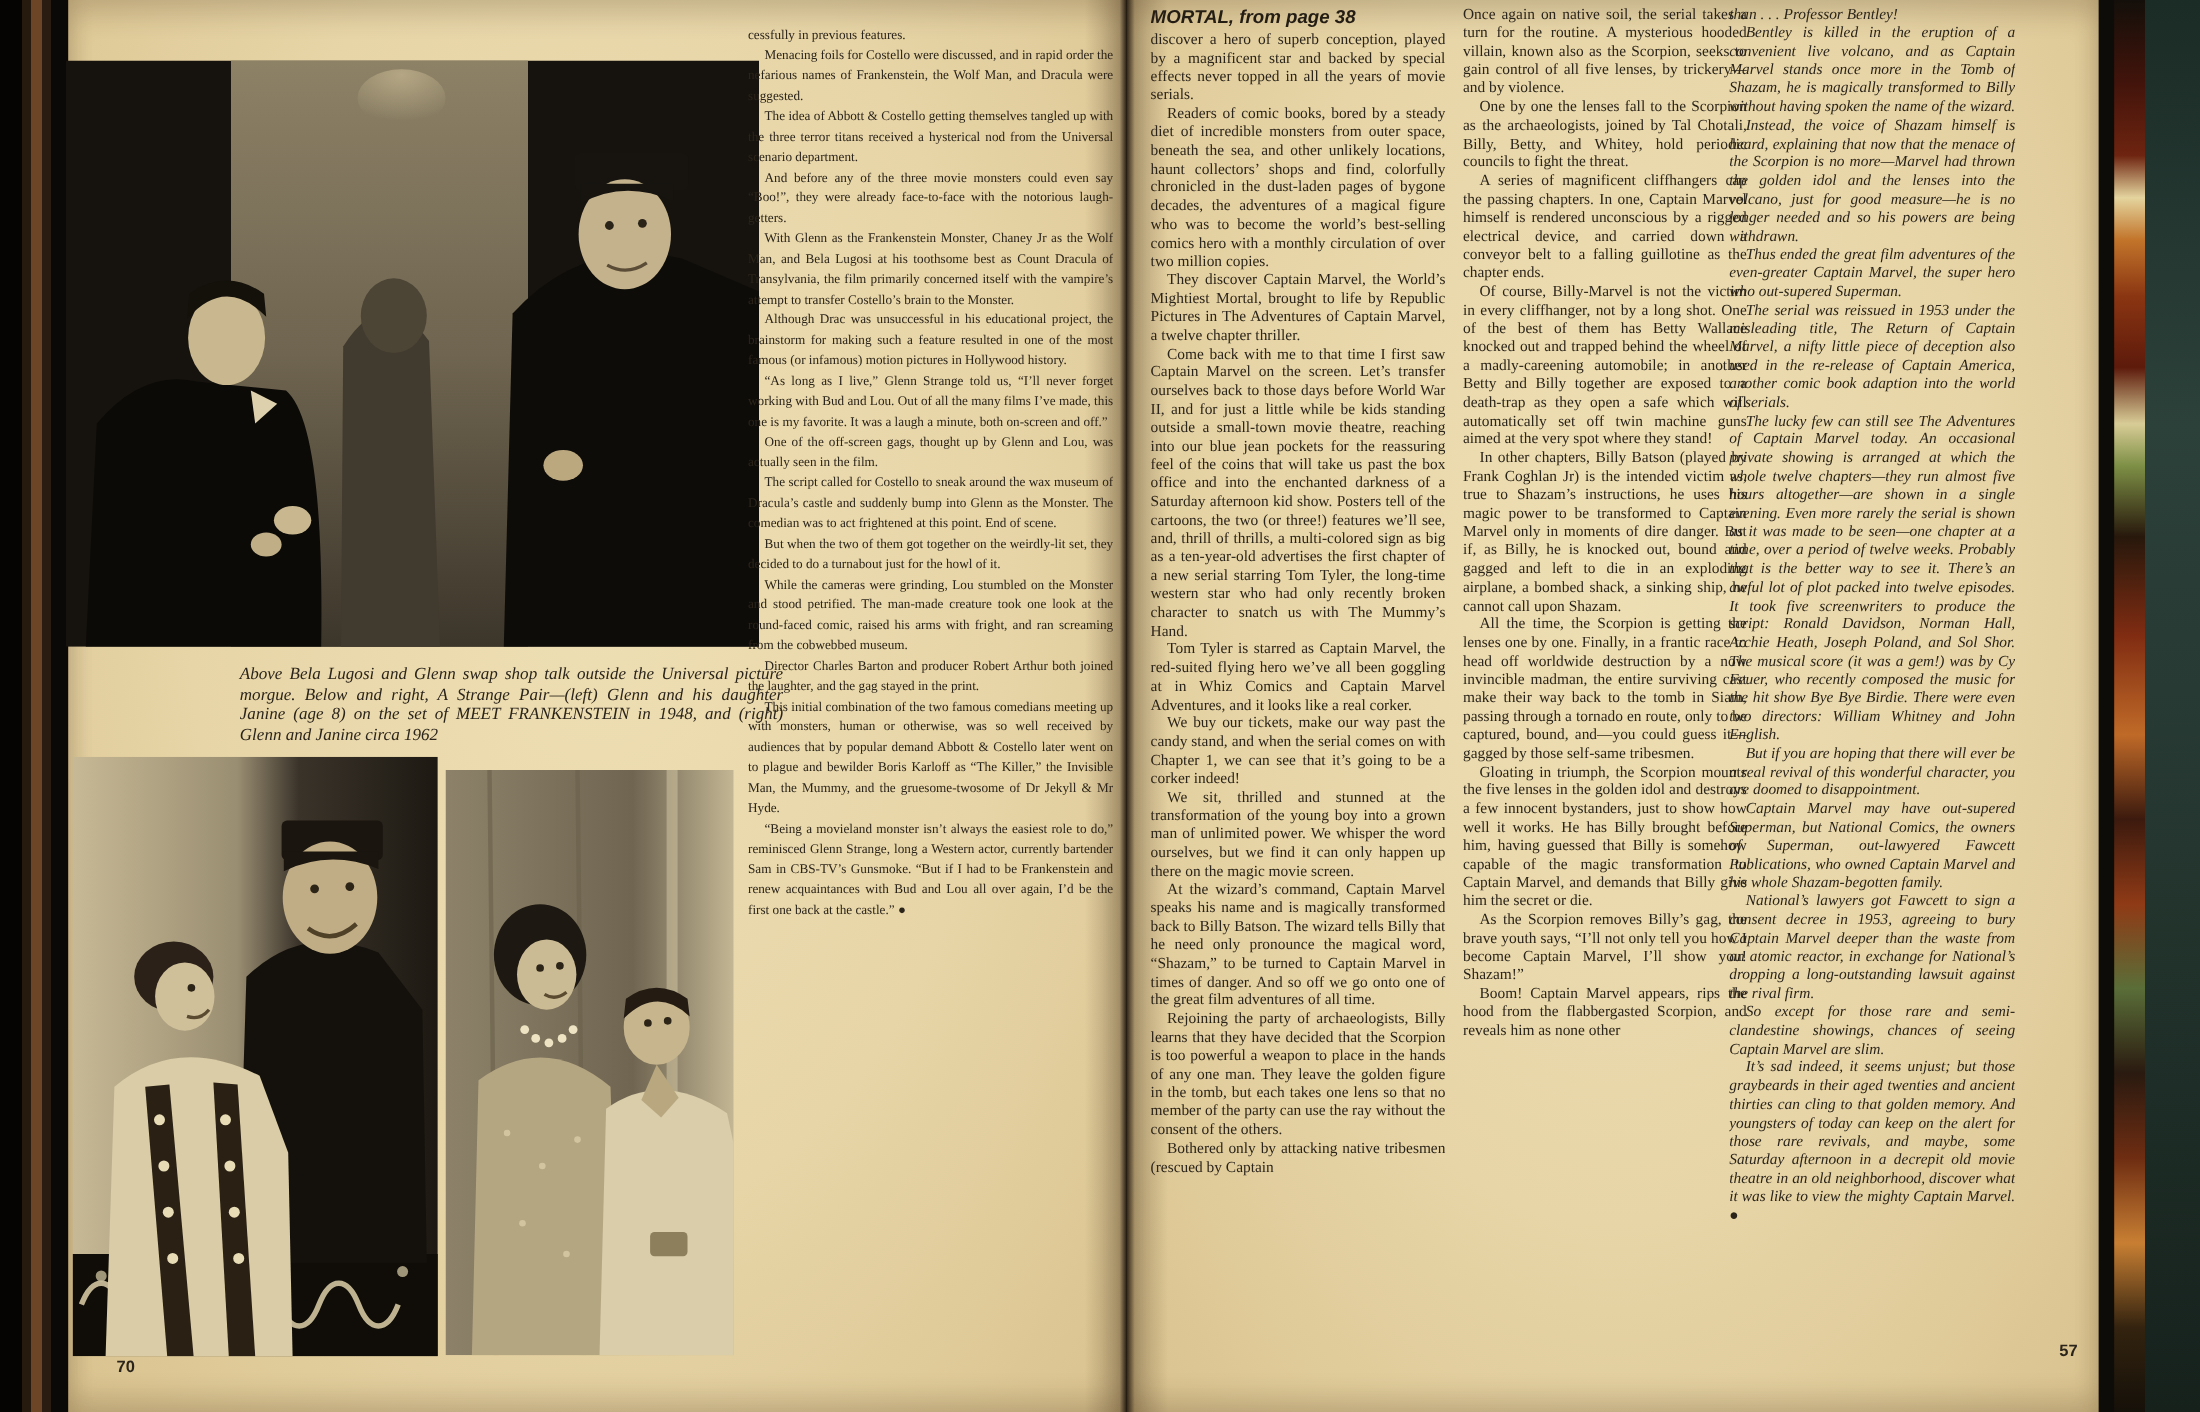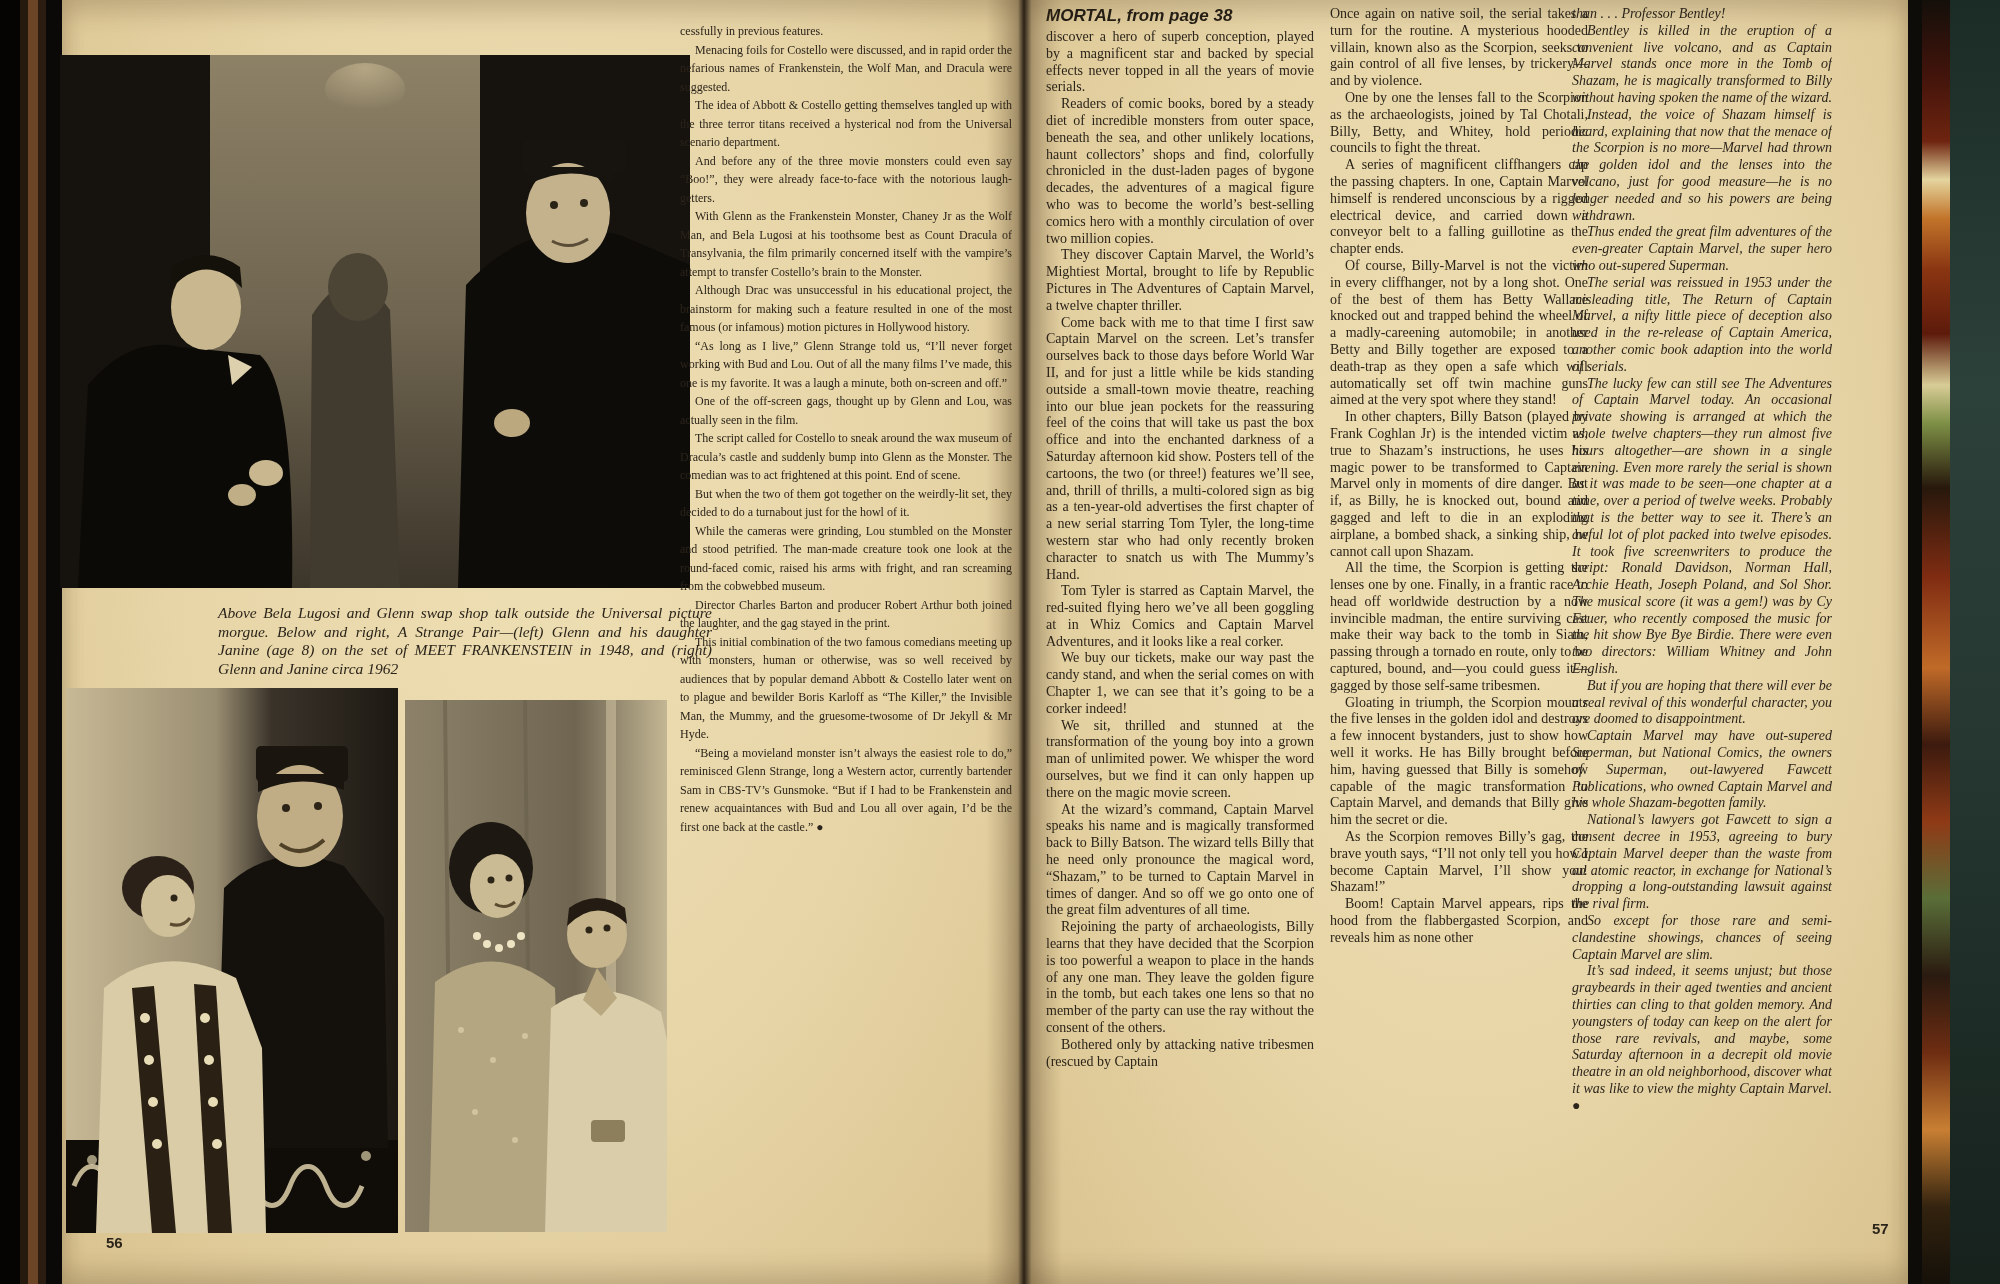--- a/index.html
+++ b/index.html
@@ -191,21 +191,21 @@
         <ellipse cx="192" cy="234" rx="30" ry="34" fill="#c6b58d"></ellipse>
         <path d="M162,226 Q192,196 222,224 L220,208 Q192,188 164,208 Z" fill="#241c12"></path>
         <circle cx="184" cy="230" r="3.5" fill="#2c2416"></circle>
           <circle cx="202" cy="228" r="3.5" fill="#2c2416"></circle>
         <path d="M140,532 L146,308 Q196,272 256,312 L262,340 L262,532 Z" fill="#d9cdaa"></path>
         <path d="M192,268 L178,300 L196,316 L212,298 Z" fill="#b9a87f"></path>
         <rect x="186" y="420" width="34" height="22" rx="4" fill="#8d7f5c"></rect>
       </svg>
     </figure>
 
-    <div class="pagenum pagenum-56">56</div>
+    <div class="pagenum pagenum-56">70</div>
   </div>
 
   <div class="page page-right">
 
     <div class="textcol rcol rcol1">
       <div class="article-header">MORTAL, from page 38</div>
       <div class="paras">
           <p>discover a hero of superb conception, played by a magnificent star and backed by special effects never topped in all the years of movie serials.</p>
           <p>Readers of comic books, bored by a steady diet of incredible monsters from outer space, beneath the sea, and other unlikely locations, haunt collectors’ shops and find, colorfully chronicled in the dust-laden pages of bygone decades, the adventures of a magical figure who was to become the world’s best-selling comics hero with a monthly circulation of over two million copies.</p>
           <p>They discover Captain Marvel, the World’s Mightiest Mortal, brought to life by Republic Pictures in The Adventures of Captain Marvel, a twelve chapter thriller.</p>

